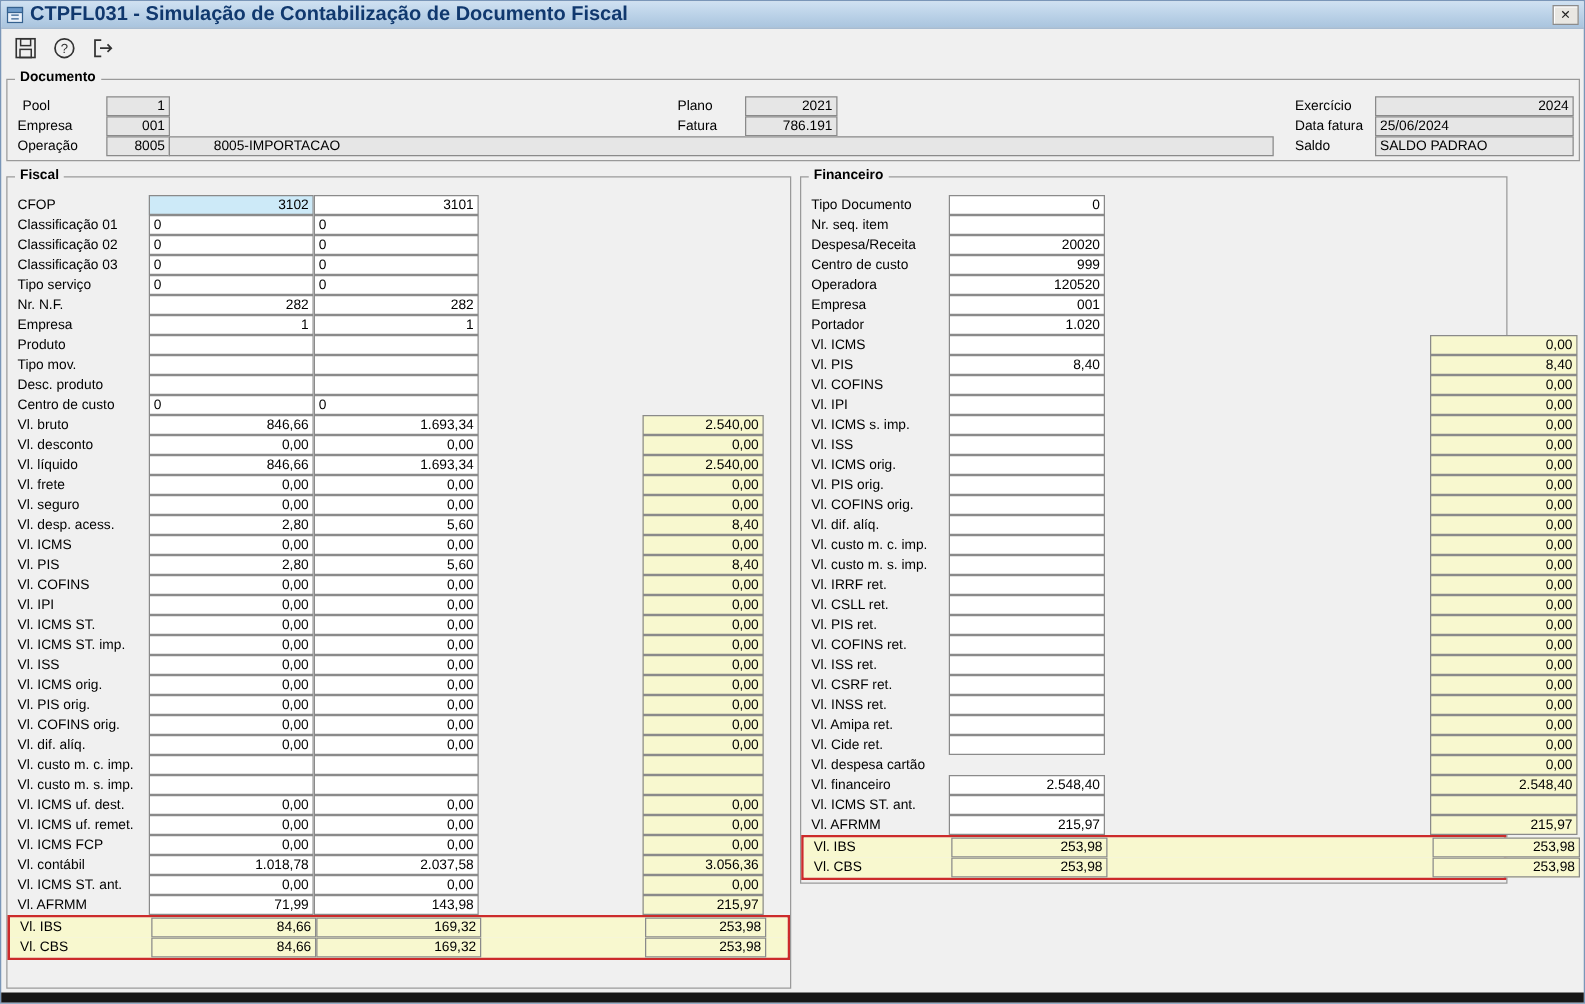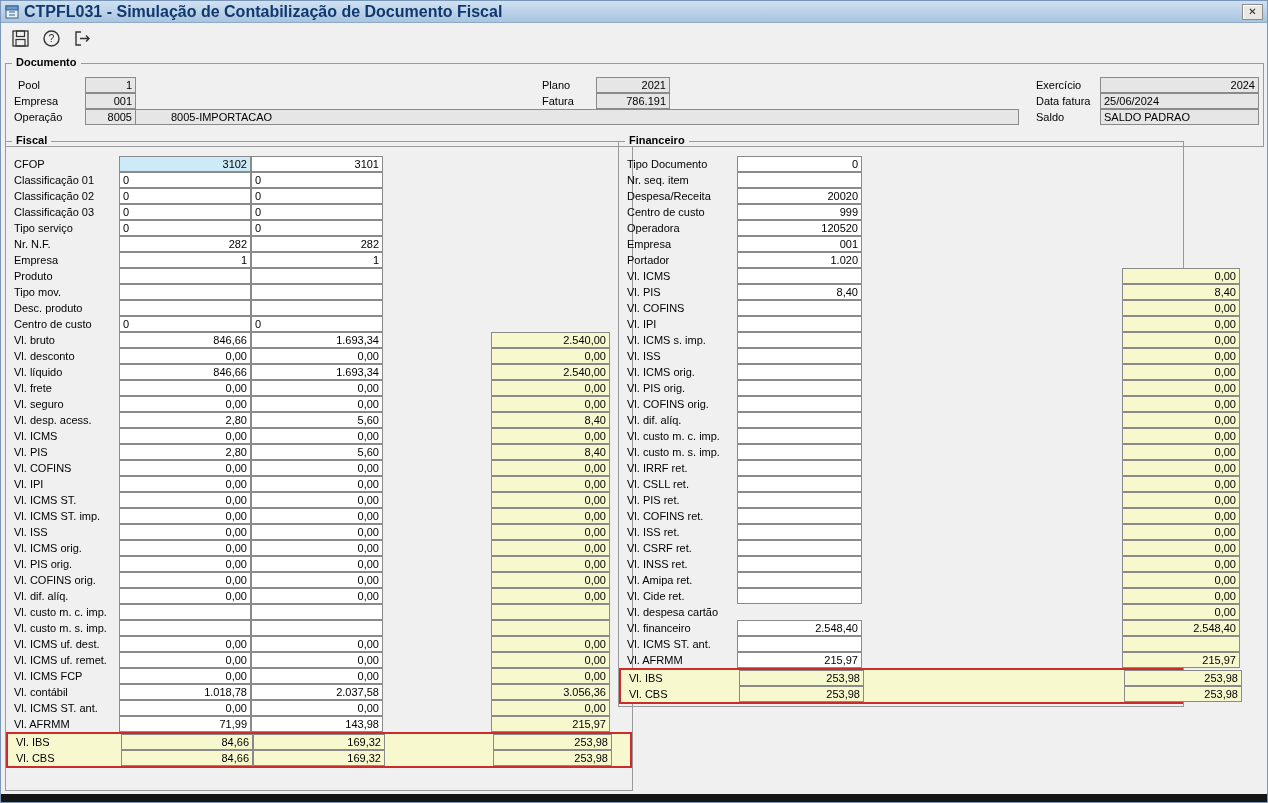--- a/index.html
+++ b/index.html
@@ -49,21 +49,21 @@
   .rows { position:absolute; top:14px; left:0; right:0; }
   .frow { position:relative; height:16px; }
   .flabel { position:absolute; left:8px; top:2px; white-space:nowrap; }
   .fld {
     position:absolute; top:0; height:16px; border:1px solid #8a8a8a;
     background:#fff; padding:0 3px; line-height:15px; white-space:nowrap; overflow:hidden;
     font-size:11px;
   }
   #fiscal-rows .c1 { left:113px; width:132px; }
   #fiscal-rows .c2 { left:245px; width:132px; }
-  #fiscal-rows .tot { left:485px; width:119px; }
+  #fiscal-rows .tot { left:508px; width:97px; }
   #fin-rows .c1 { left:118px; width:125px; }
   #fin-rows .tot { left:503px; width:118px; }
   .tot { background:var(--total-bg,#f8f8cf); text-align:right; }
   .cfop { background:var(--cfop-bg,#cdeaf8); }
   .hl { background:var(--total-bg,#f8f8cf); }
   .hl .fld { background:var(--total-bg,#f8f8cf); }
   .redbox { border:2px solid var(--alert-border,#cc2b2b); }
 
   .bottom-edge { position:absolute; left:0; right:0; bottom:0; height:8px; background:#161616; }
 </style>
@@ -100,21 +100,21 @@
         </svg>
     </span>
     <span class="tbtn">
       <svg width="19" height="19" viewBox="0 0 19 19">
           <path d="M8 3 H3 V16 H8" fill="none" stroke="#333" stroke-width="1.4"></path>
           <path d="M7 9.5 H16 M13 6.5 L16 9.5 L13 12.5" fill="none" stroke="#333" stroke-width="1.4"></path>
         </svg>
     </span>
   </div>
 
-  <div class="group" style="left:4px; top:62px; width:1259px; height:84px;">
+  <div class="group" style="left:4px; top:62px; width:1259px; height:66px;">
     <span class="legend">Documento</span>
 
     <span class="dlabel" style="left:12px; top:15px;">Pool</span>
     <span class="dfld ro ar" style="left:79px; top:13px; width:51px;">1</span>
 
     <span class="dlabel" style="left:8px; top:31px;">Empresa</span>
     <span class="dfld ro ar" style="left:79px; top:29px; width:51px;">001</span>
 
     <span class="dlabel" style="left:8px; top:47px;">Operação</span>
     <span class="dfld ro ar" style="left:79px; top:45px; width:51px;">8005</span>
@@ -354,21 +354,21 @@
           <div class="frow hl">
             <span class="flabel">Vl. CBS</span>
             <span class="fld c1 ar">84,66</span>
             <span class="fld c2 ar">169,32</span>
             <span class="fld tot">253,98</span>
           </div>
         </div>
       </div>
   </div>
 
-  <div class="group" style="left:617px; top:140px; width:566px; height:566px;">
+  <div class="group" style="left:639px; top:140px; width:566px; height:566px;">
     <span class="legend">Financeiro</span>
     <div class="rows" id="fin-rows">
         <div class="frow">
           <span class="flabel">Tipo Documento</span>
           <span class="fld c1 ar">0</span>
         </div>
         <div class="frow">
           <span class="flabel">Nr. seq. item</span>
           <span class="fld c1 ar"></span>
         </div>

